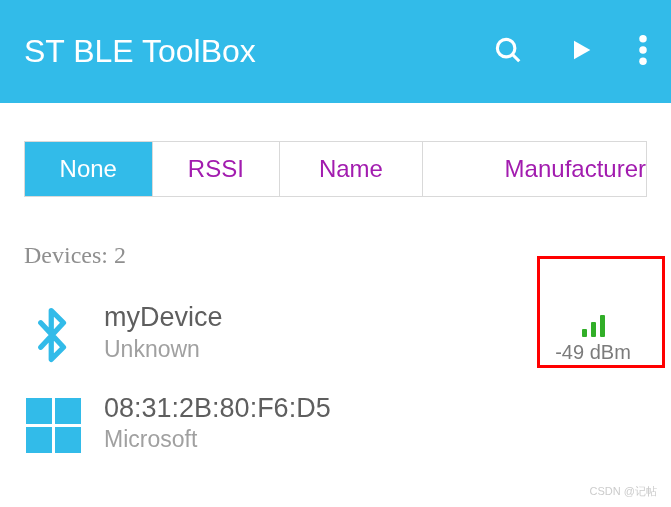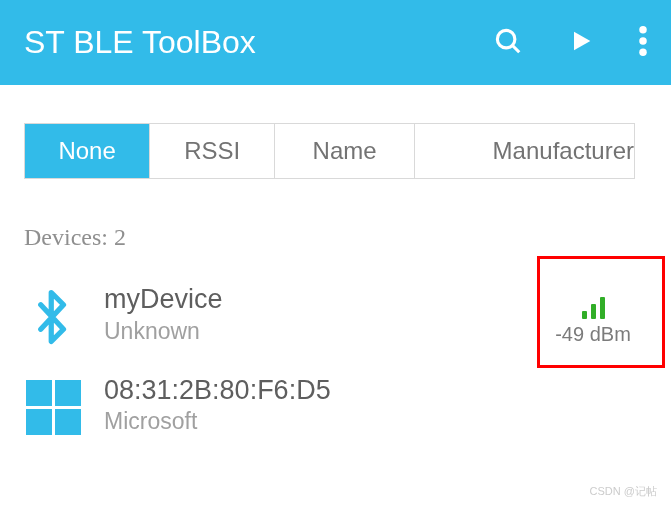--- a/index.html
+++ b/index.html
@@ -6,48 +6,48 @@
     body {
       width: 671px;
       height: 507px;
       background: #ffffff;
       font-family: -apple-system, BlinkMacSystemFont, "Segoe UI", Arial, sans-serif;
       overflow: hidden;
       position: relative;
     }
     .header {
       background: #32bbe9;
-      height: 85px;
+      height: 103px;
       display: flex;
       align-items: center;
       padding: 0 24px;
       color: #ffffff;
     }
     .header-title {
       font-size: 32px;
       font-weight: 400;
       flex: 1;
     }
     .header-icons {
       display: flex;
       gap: 44px;
       align-items: center;
     }
     .header-icon { cursor: pointer; }
     .filter-bar {
       display: flex;
-      margin: 38px 36px 0 24px;
+      margin: 38px 24px 0 24px;
       border: 1px solid #d9d9d9;
     }
     .filter-tab {
       flex: 1;
       text-align: center;
       padding: 13px 0;
       font-size: 24px;
-      color: #737373;
+      color: #a21caf;
       border-right: 1px solid #d9d9d9;
       cursor: pointer;
       background: #ffffff;
     }
     .filter-tab:last-child { border-right: none; text-align: right; }
     .filter-tab.active { background: #32bbe9; color: #ffffff; }
     .filter-tab.none { flex: 0.85; }
     .filter-tab.rssi { flex: 0.85; }
     .filter-tab.name { flex: 0.95; text-align: center; }
     .filter-tab.manufacturer { flex: 1.5; }

